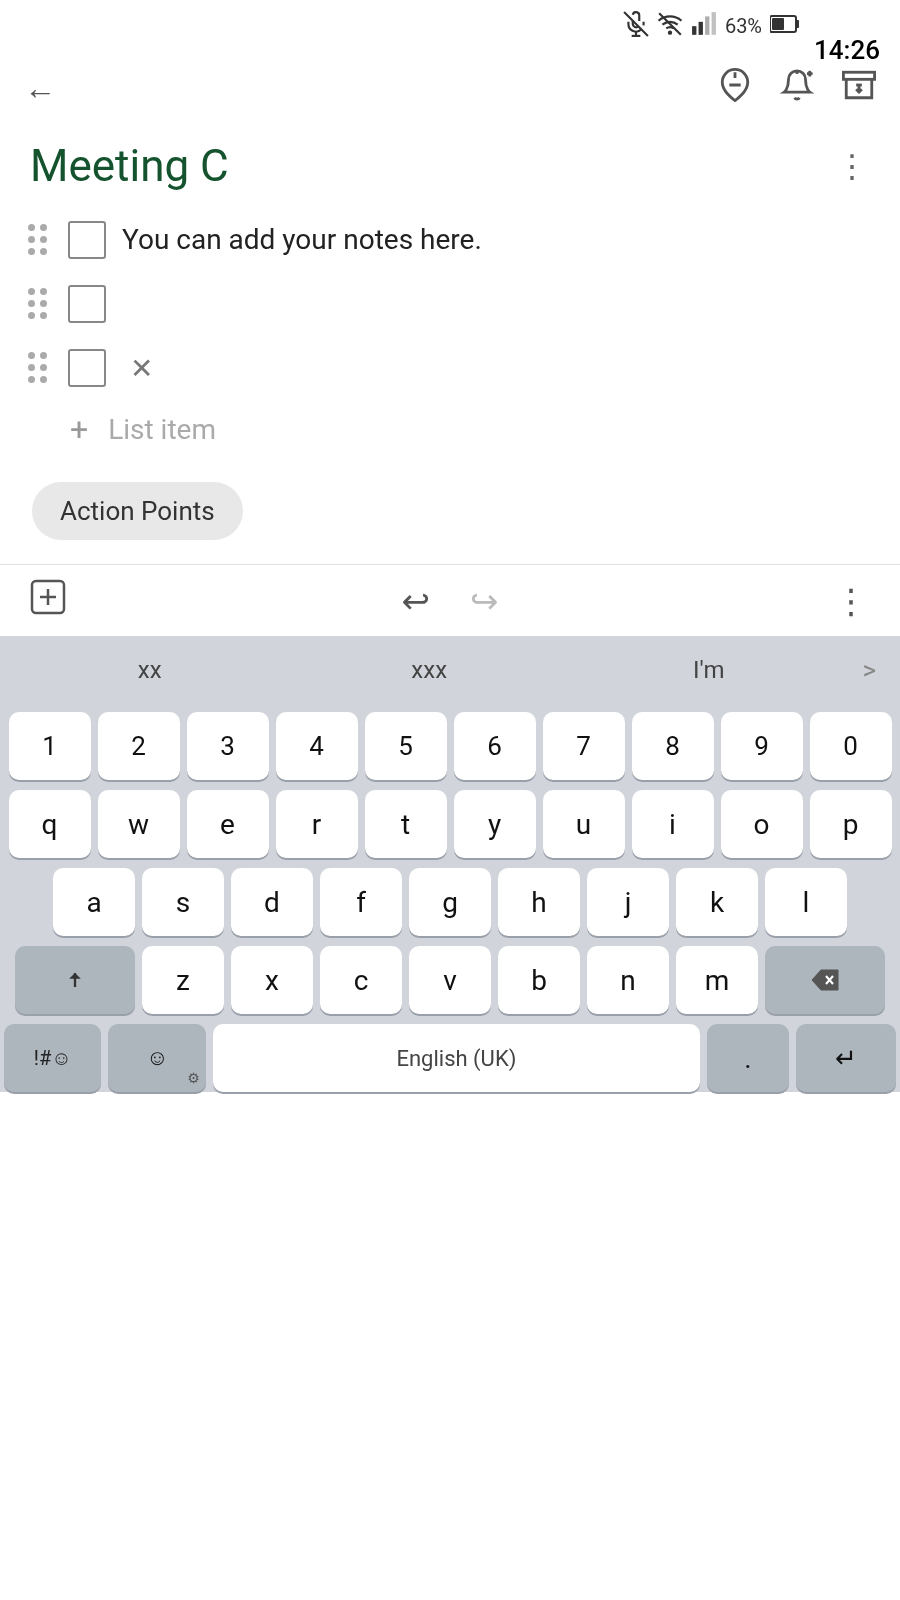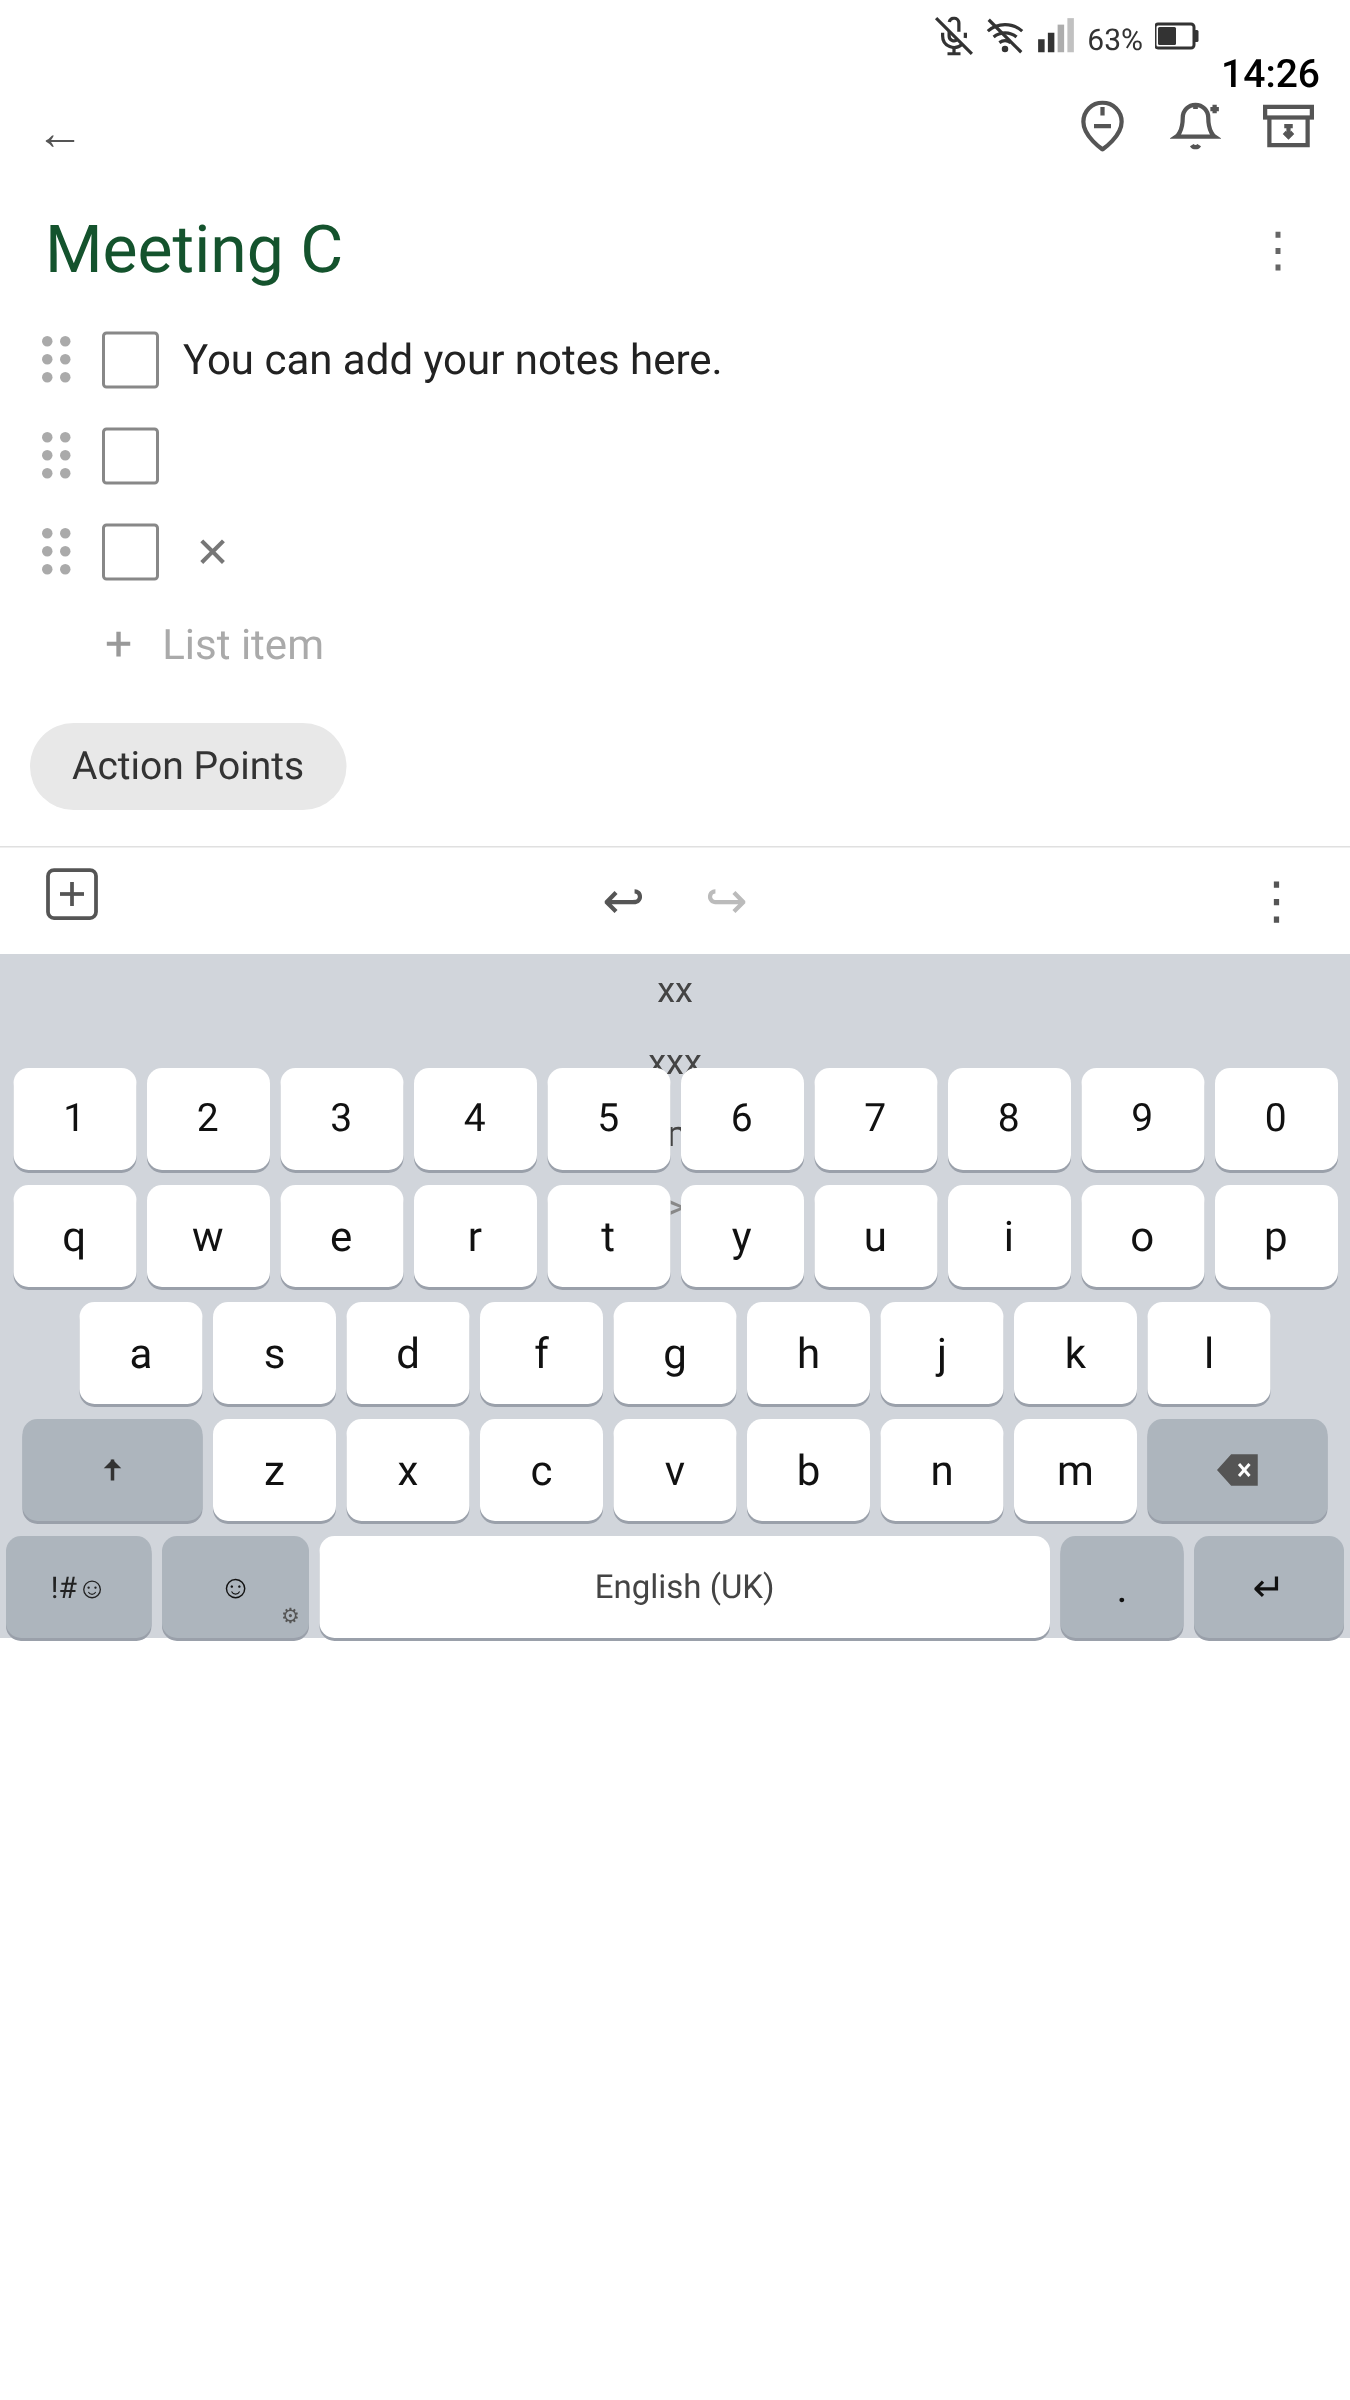--- a/index.html
+++ b/index.html
@@ -147,21 +147,21 @@
       font-size: 32px;
       color: #999;
     }
     .add-item-text {
       font-size: 28px;
       color: #aaa;
     }
 
     
     .label-chip-area {
-      padding: 24px 20px;
+      padding: 24px 32px;
     }
     .label-chip {
       display: inline-block;
       background: #e8e8e8;
       border-radius: 50px;
       padding: 14px 28px;
       font-size: 26px;
       color: #333;
       cursor: pointer;
     }
@@ -183,21 +183,20 @@
     .format-btn.undo { color: #555; }
     .format-btn.redo { color: #bbb; }
 
     
     .suggestion-bar {
       display: flex;
       align-items: center;
       background: #d1d5db;
       height: 68px;
       padding: 0 10px;
-      flex-direction: column;
     }
     .suggestion-item {
       flex: 1;
       text-align: center;
       font-size: 24px;
       color: #444;
       padding: 10px;
       cursor: pointer;
     }
     .suggestion-more {

